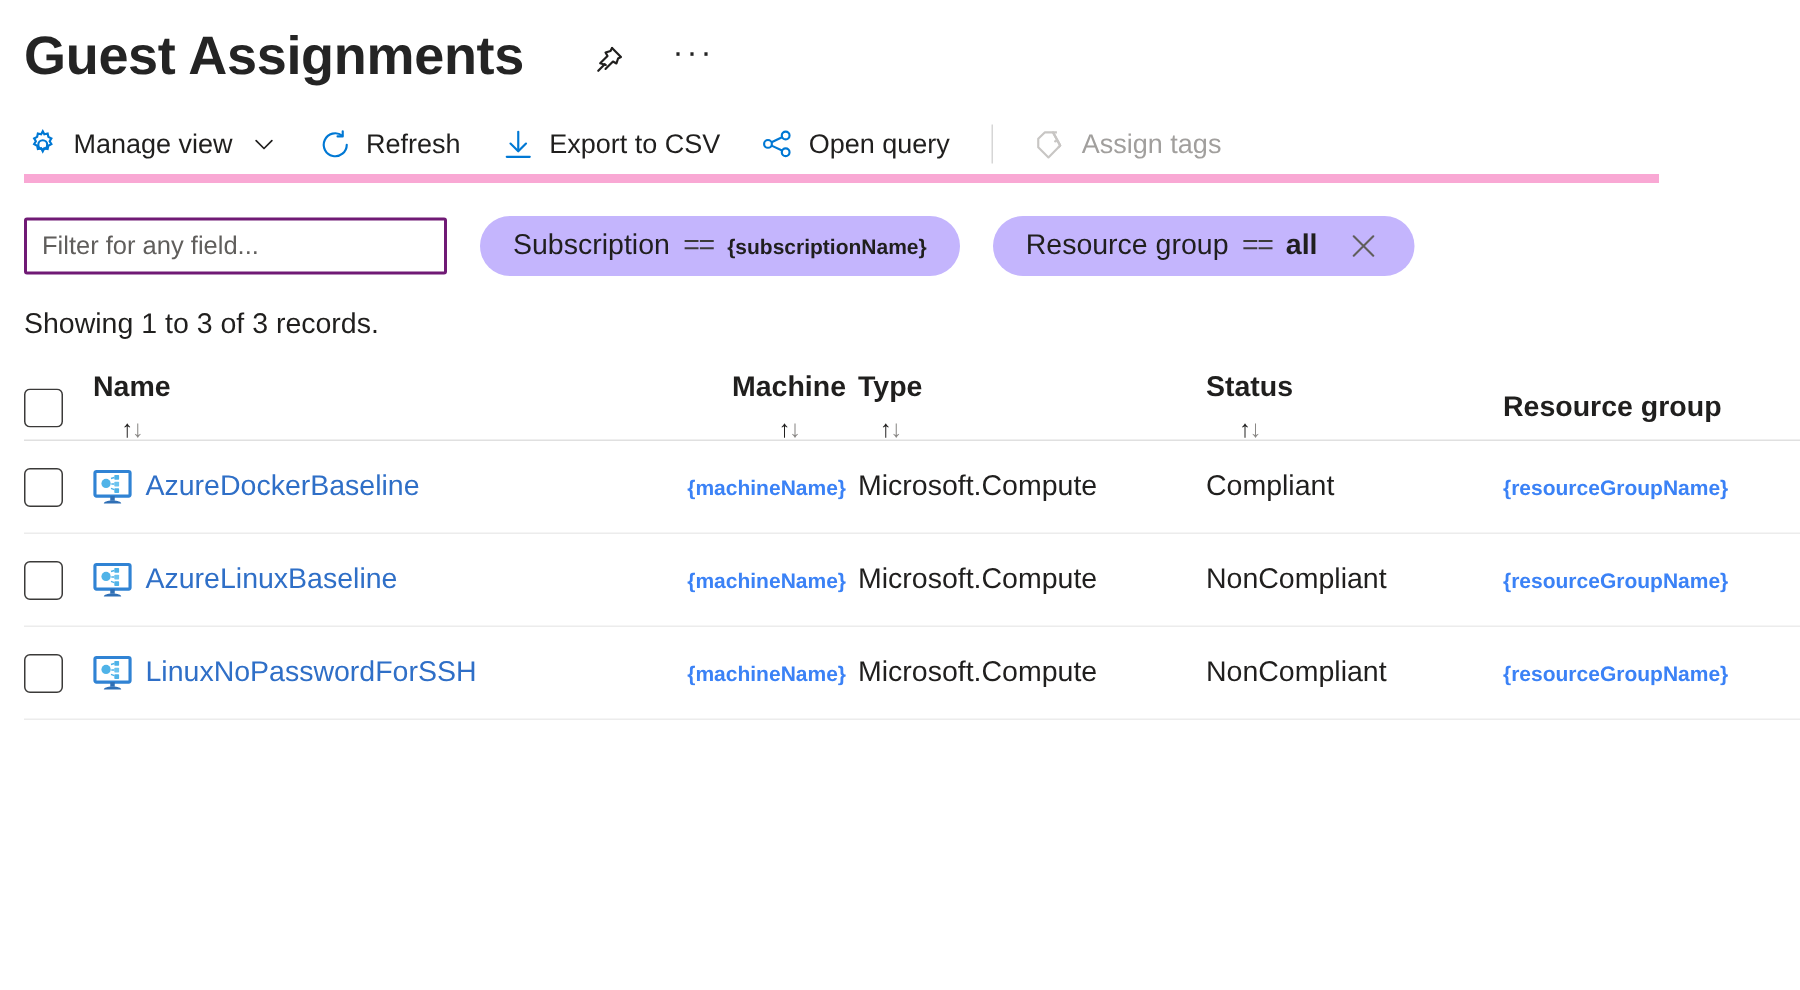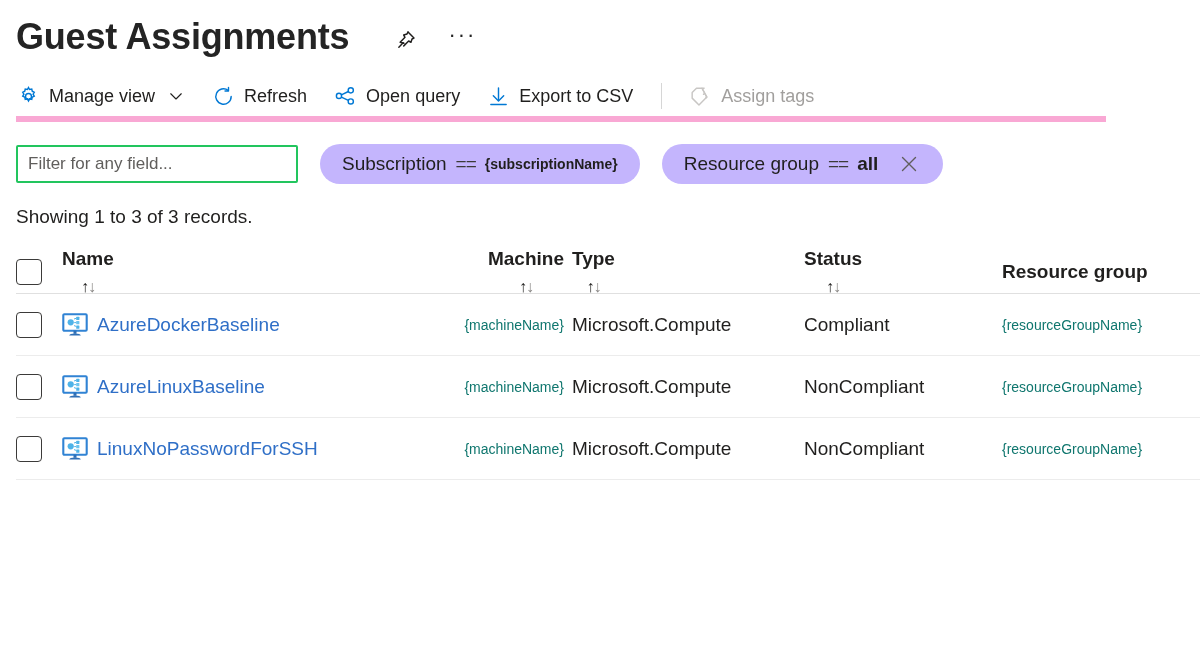--- a/index.html
+++ b/index.html
@@ -125,21 +125,21 @@
     display: flex;
     align-items: center;
     margin-top: 22px;
     margin-left: 16px;
     gap: 22px;
   }
   .filter-input {
     width: 282px;
     height: 38px;
     box-sizing: border-box;
-    border: 2px solid #22c55e;
+    border: 2px solid #701a75;
     border-radius: 2px;
     background: #ffffff;
     font-size: 17px;
     font-family: "Liberation Sans", sans-serif;
     color: #201f1e;
     padding: 0 10px;
     outline: none;
   }
   .filter-input::placeholder {
     color: #605e5c;
@@ -259,22 +259,22 @@
   }
   .link {
     font-size: 19px;
     color: #2f6fc7;
     cursor: pointer;
     white-space: nowrap;
     text-decoration: none;
   }
   .mono-bold {
     font-size: 14px;
-    font-weight: normal;
-    color: #0f766e;
+    font-weight: bold;
+    color: #3b82f6;
     white-space: nowrap;
   }
   .plain {
     font-size: 19px;
     color: #201f1e;
     white-space: nowrap;
   }
 </style>
 </head>
 <body>
@@ -319,39 +319,39 @@
         <svg width="23" height="23" viewBox="0 0 24 24" fill="none" stroke="#0078d4" stroke-width="1.5" stroke-linecap="round">
           <path d="M20 12a8 8 0 1 1-3.2-6.4"></path>
           <path d="M17.2 2.6v3.6h-3.6" stroke-linejoin="round"></path>
         </svg>
       </span>
       <span>Refresh</span>
     </div>
 
     <div class="cmd">
       <span class="cmd-icon">
+        <svg width="23" height="23" viewBox="0 0 24 24" fill="none" stroke="#0078d4" stroke-width="1.5" stroke-linecap="round" stroke-linejoin="round">
+          <path d="M12 3v13"></path>
+          <path d="M6.6 11.2L12 16.6l5.4-5.4"></path>
+          <path d="M4 20.4h16"></path>
+        </svg>
+      </span>
+      <span>Export to CSV</span>
+    </div>
+
+    <div class="cmd">
+      <span class="cmd-icon">
         <svg width="23" height="23" viewBox="0 0 24 24" fill="none" stroke="#0078d4" stroke-width="1.5">
           <circle cx="17.5" cy="5.6" r="2.7"></circle>
           <circle cx="17.5" cy="17.2" r="2.7"></circle>
           <circle cx="5.2" cy="11.4" r="2.7"></circle>
           <path d="M7.7 10.3l7.3-3.5M7.7 12.6l7.3 3.4"></path>
         </svg>
       </span>
       <span>Open query</span>
-    </div>
-
-    <div class="cmd">
-      <span class="cmd-icon">
-        <svg width="23" height="23" viewBox="0 0 24 24" fill="none" stroke="#0078d4" stroke-width="1.5" stroke-linecap="round" stroke-linejoin="round">
-          <path d="M12 3v13"></path>
-          <path d="M6.6 11.2L12 16.6l5.4-5.4"></path>
-          <path d="M4 20.4h16"></path>
-        </svg>
-      </span>
-      <span>Export to CSV</span>
     </div>
 
     <div class="cmd-divider"></div>
 
     <div class="cmd disabled">
       <span class="cmd-icon">
         <svg width="23" height="23" viewBox="0 0 24 24" fill="none" stroke="#c8c6c4" stroke-width="1.5" stroke-linejoin="round">
           <path d="M13.6 3.4H7.8L3.3 7.9v5.8l7.1 7.1 8.2-8.2-5-9.2z"></path>
           <path d="M16.3 3.4h-2.7l5 9.2-1.4 1.4"></path>
           <circle cx="15.3" cy="9.6" r="0.9" fill="#c8c6c4" stroke="none"></circle>

